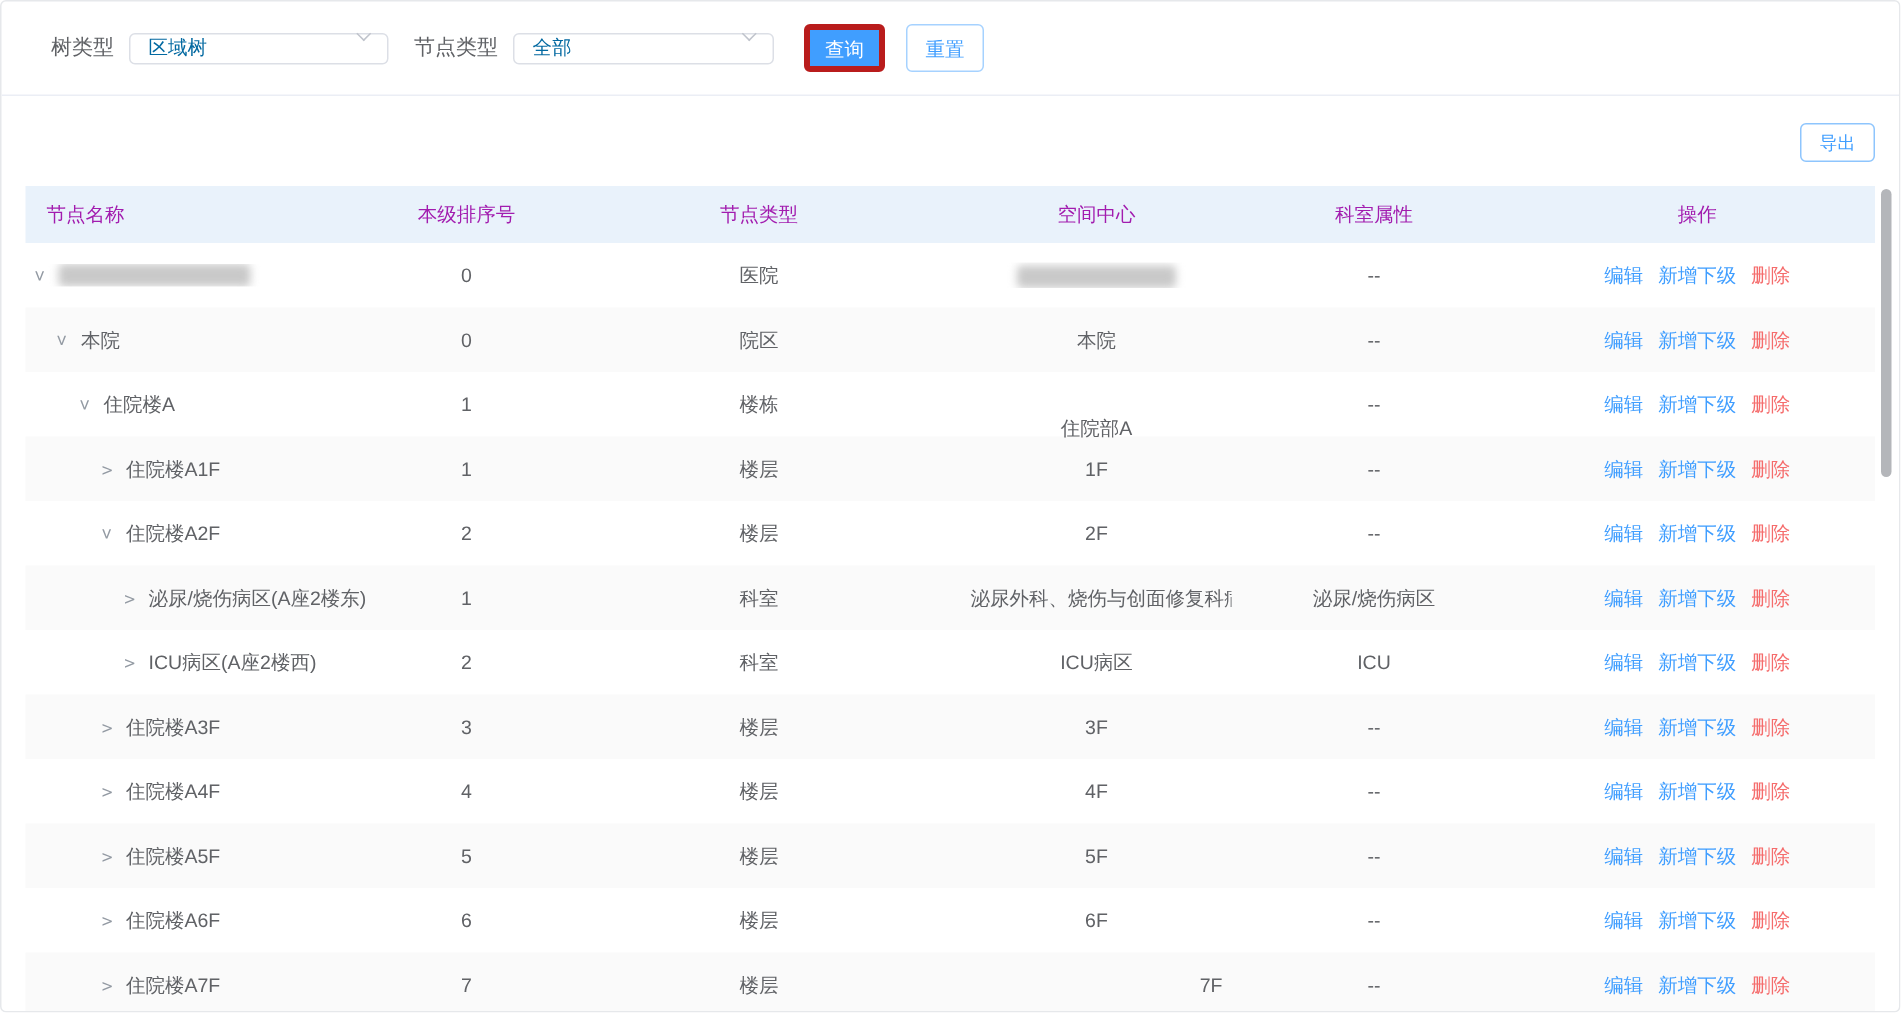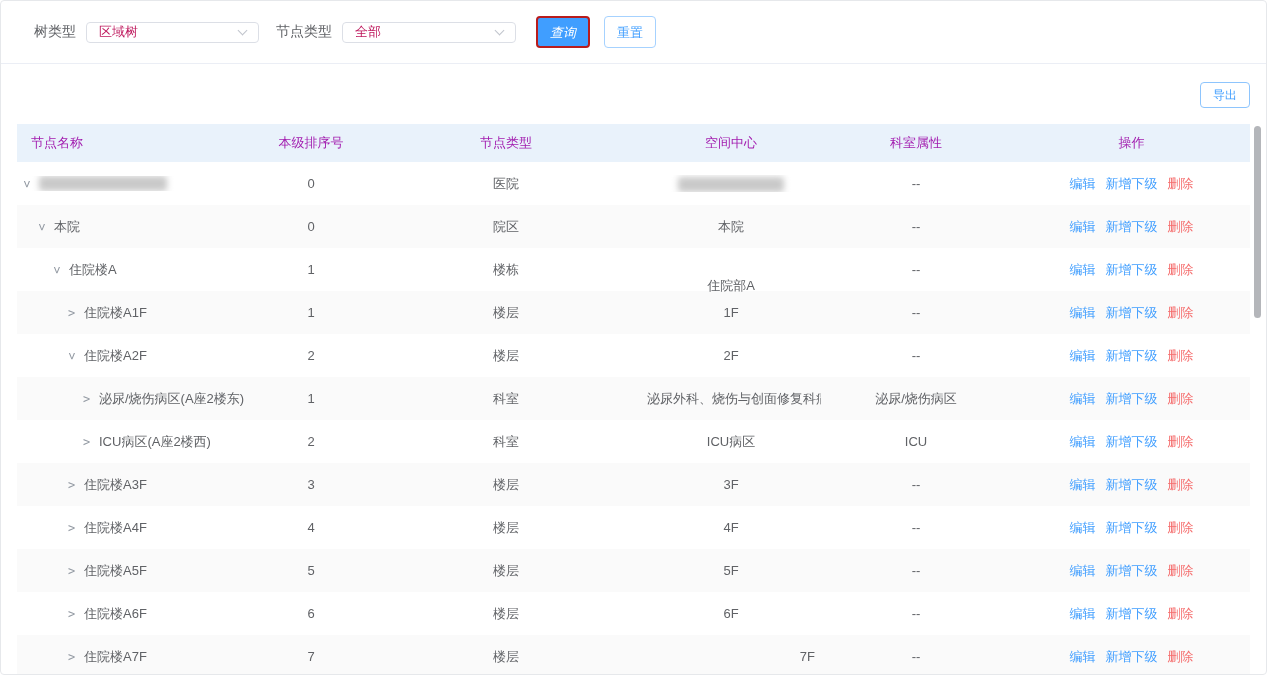--- a/index.html
+++ b/index.html
@@ -13,26 +13,26 @@
   
   .filter-bar { display:flex; align-items:center; height:62px; padding:0 16px; }
   .text-input {
     width:172px; height:32px; border:1px solid #dcdfe6; border-radius:4px;
     padding:0 12px; font-size:13px; color:#606266; outline:none; font-family:inherit;
   }
   .text-input::placeholder { color:#c0c4cc; }
   .flabel { font-size:14px; color:#606266; margin:0 10px 0 17px; white-space:nowrap; }
   .select {
     width:173px; height:21px; border:1px solid #dcdfe6; border-radius:4px; background:#fff;
-    display:flex; align-items:center; justify-content:space-between;
-    padding:0 12px; font-size:13px; color:#be185d; cursor:pointer;
+    display:flex; justify-content:space-between;
+    padding:0 12px; font-size:13px; color:#0369a1; cursor:pointer;
   }
   .chev { width:7px; height:7px; border-right:1.4px solid #c0c4cc; border-bottom:1.4px solid #c0c4cc; transform:rotate(45deg); margin-top:-4px; }
   .btn { height:32px; border-radius:4px; font-size:13px; cursor:pointer; font-family:inherit; line-height:1; }
-  .btn-primary { background:#409eff; border:2px solid #b91c1c; color:#fff; width:54px; margin-left:20px;font-style:italic; }
+  .btn-primary { background:#409eff; border:4px solid #b91c1c; color:#fff; width:54px; margin-left:20px; }
   .btn-plain { background:#fff; border:1px solid #a6d2ff; color:#409eff; width:52px; margin-left:14px; }
 
   .divider { border-top:1px solid #ebeef5; }
 
   
   .toolbar { display:flex; justify-content:flex-end; padding:18px 16px 0; }
   .btn-export { height:26px; padding:0 12px; font-size:12px; background:#fff; color:#409eff; border:1px solid #8ec5fd; border-radius:4px; cursor:pointer; font-family:inherit; }
 
   
   .table { margin:16px 16px 0; font-size:13px; }

